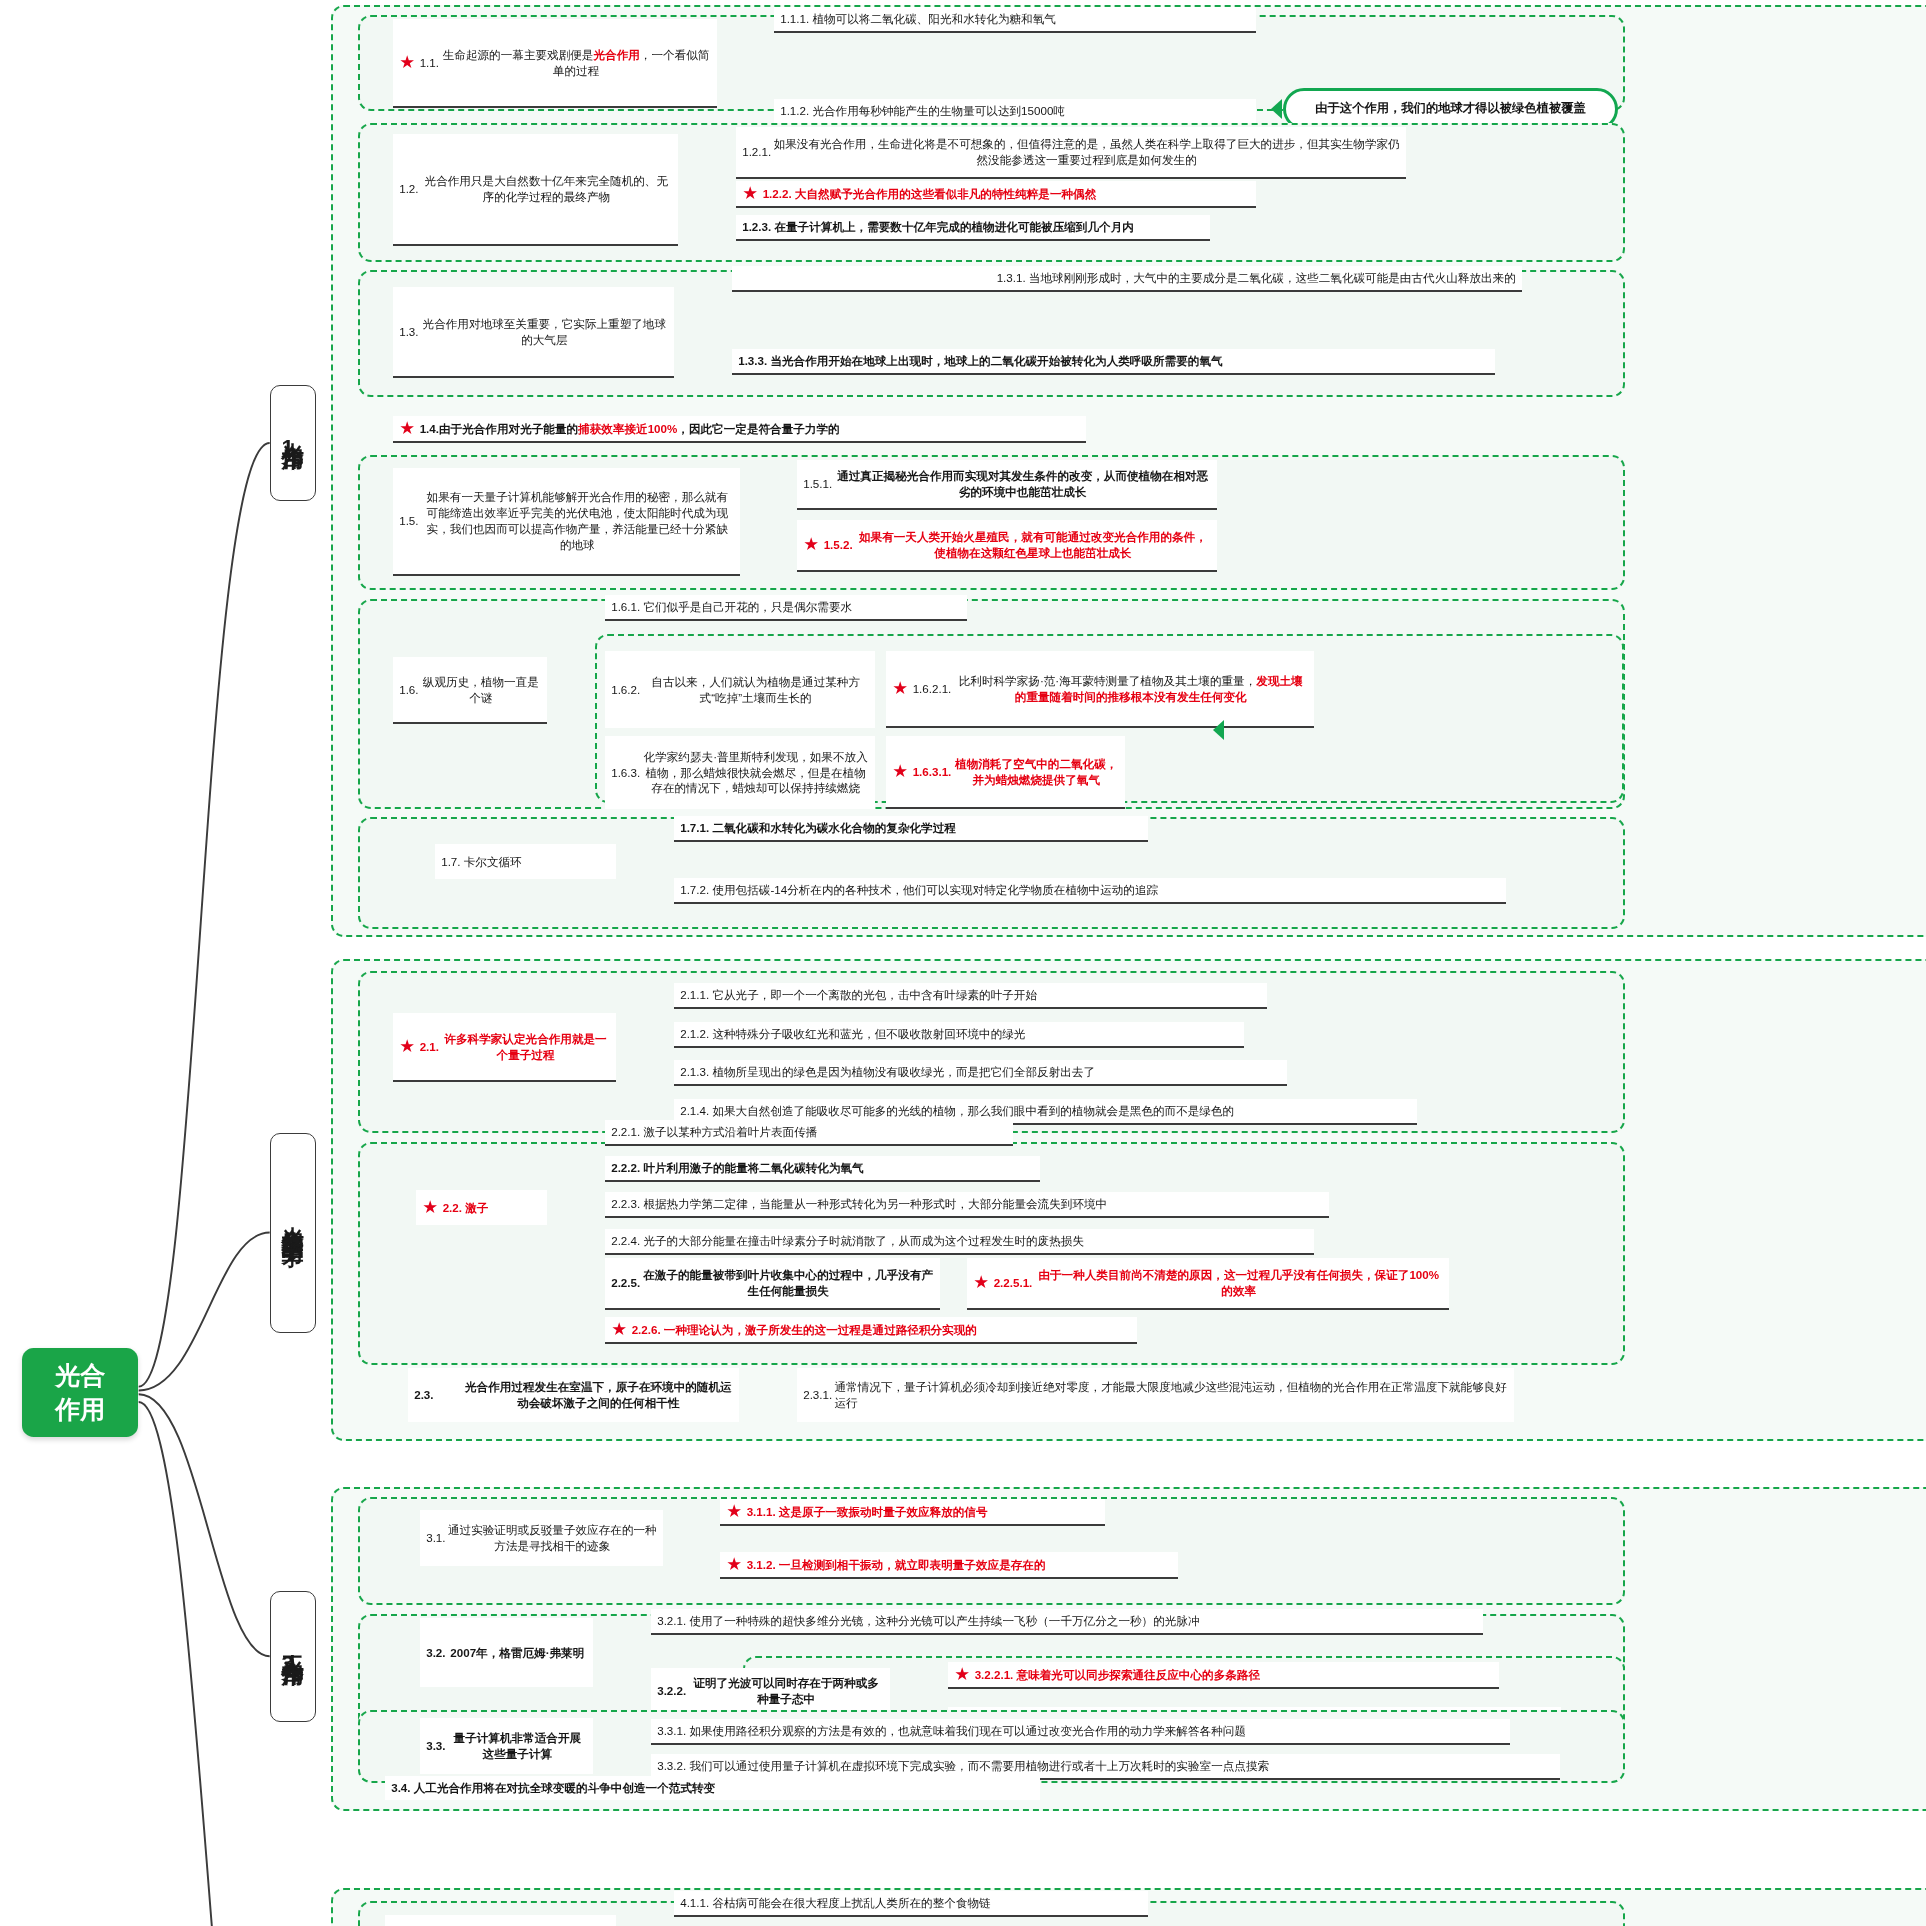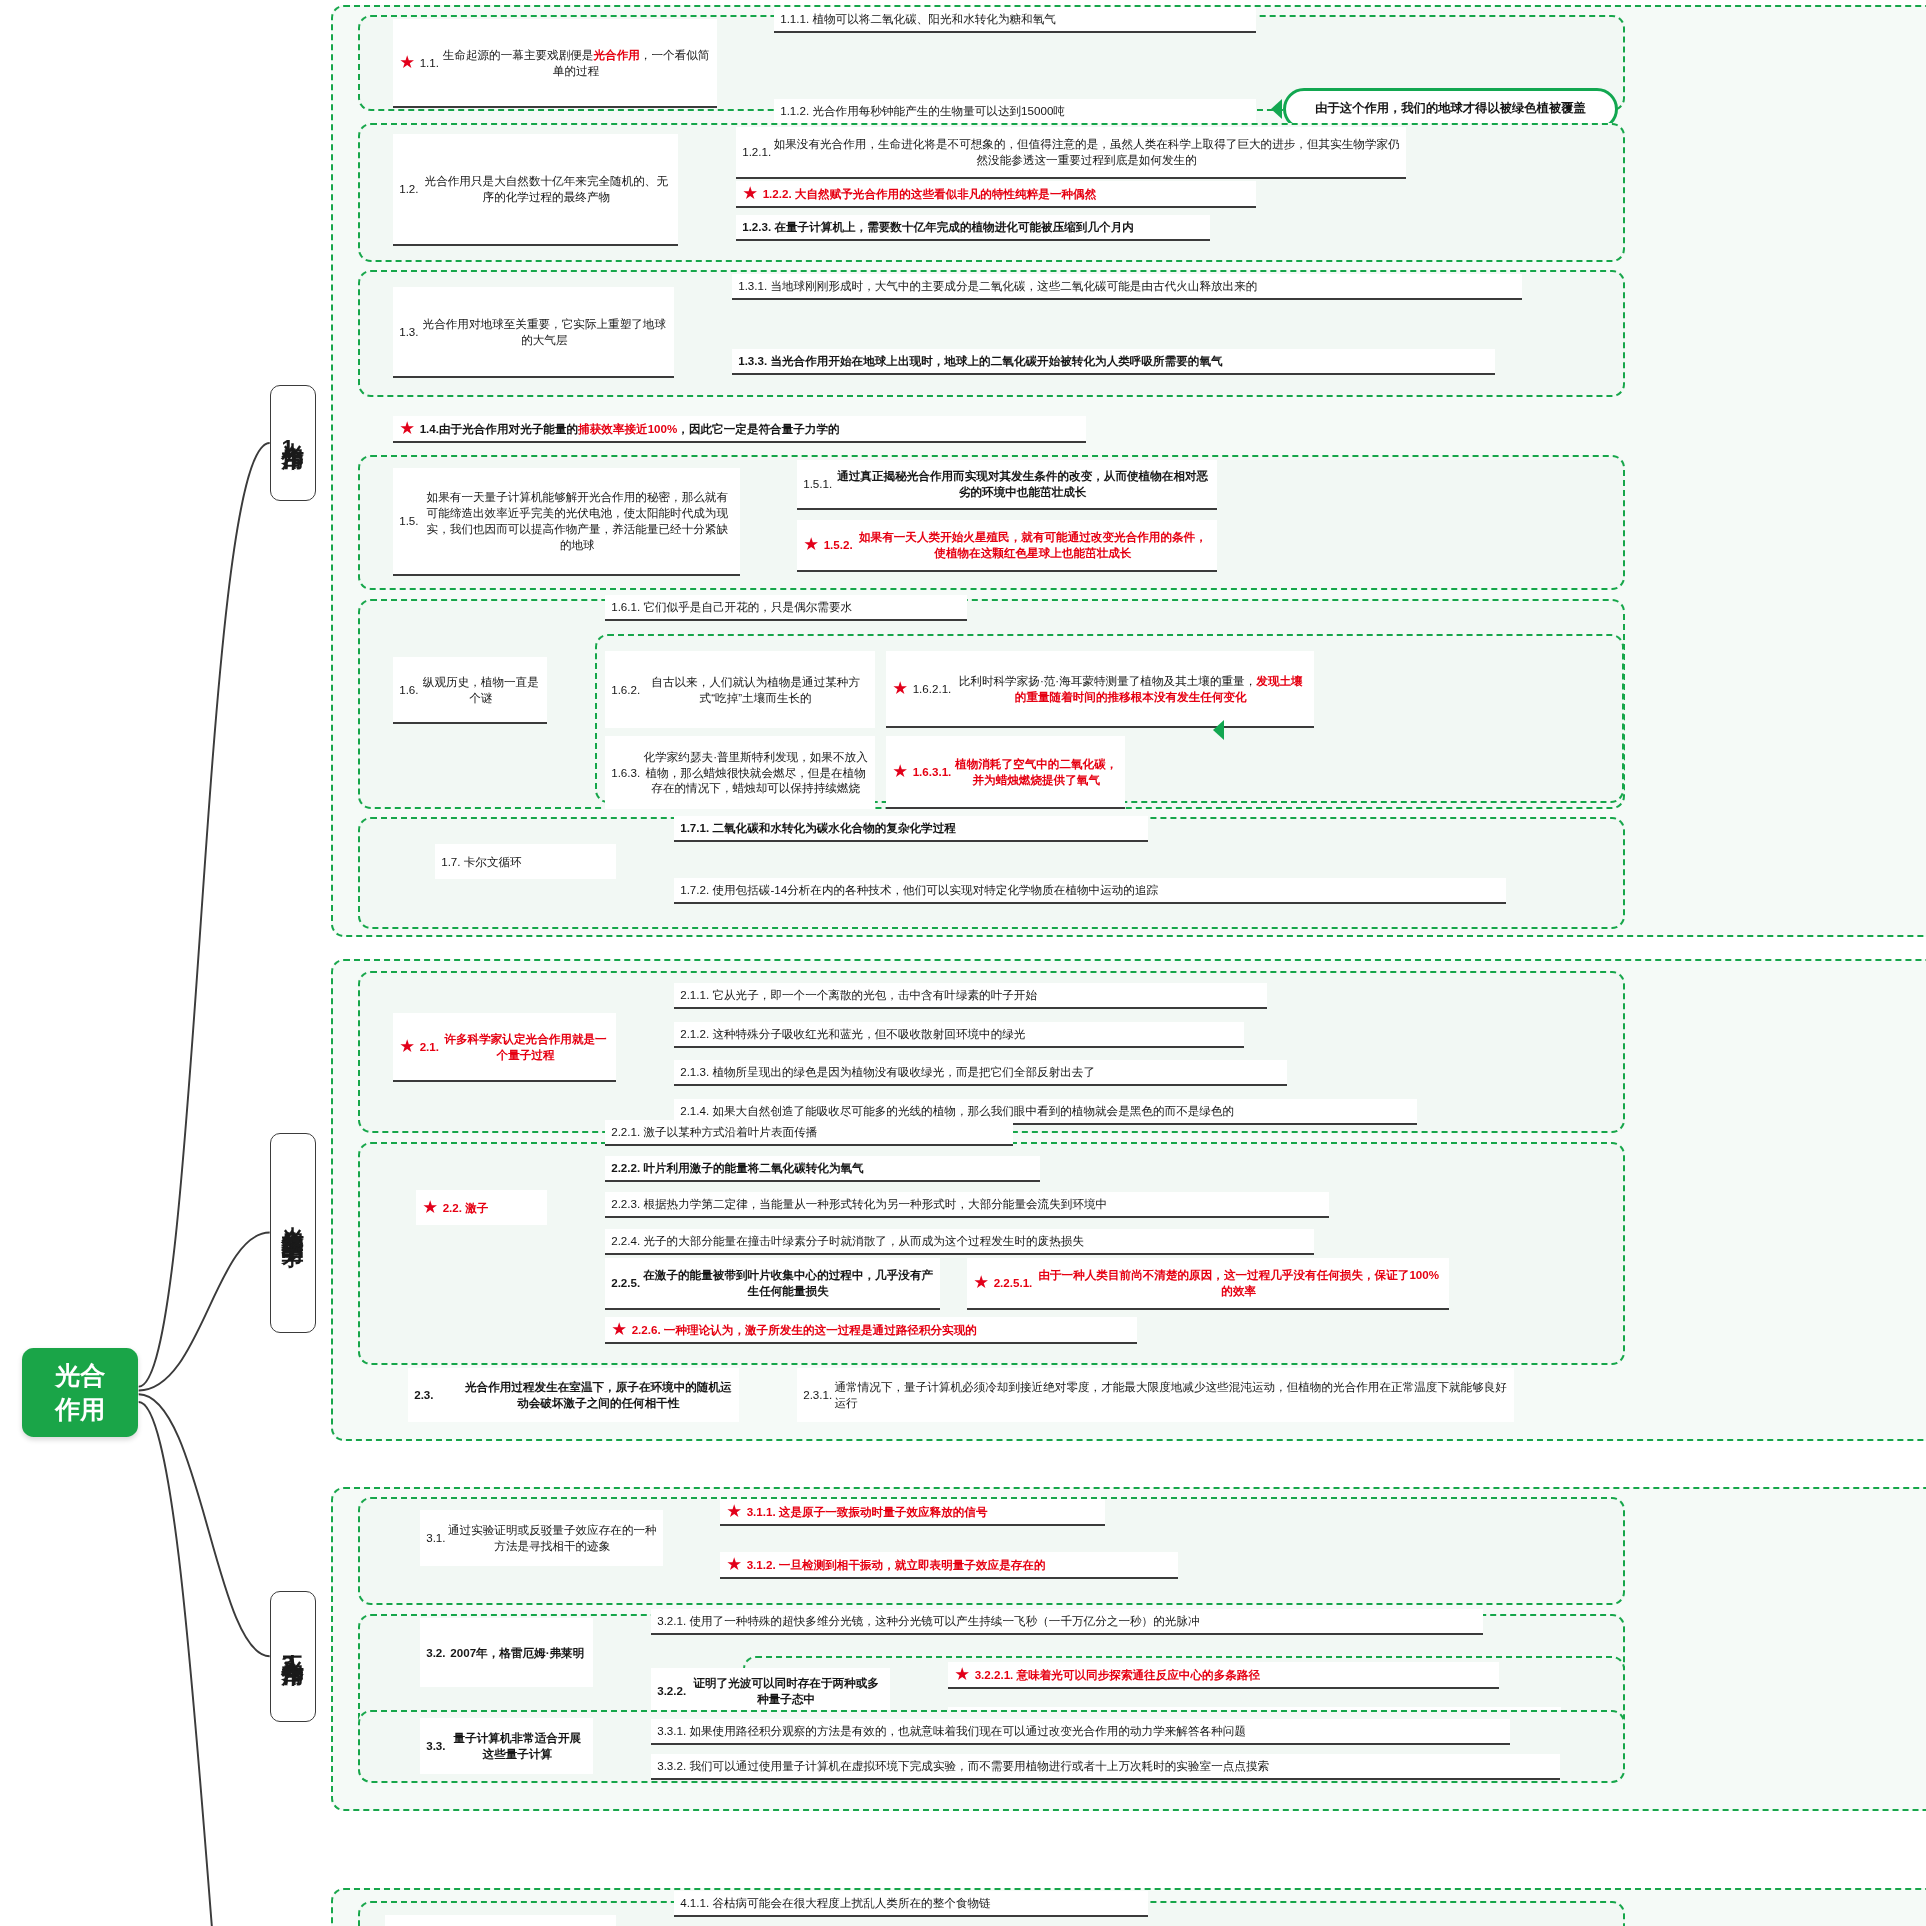--- a/index.html
+++ b/index.html
@@ -325,21 +325,21 @@
     <span class="txt">1.2.3. 在量子计算机上，需要数十亿年完成的植物进化可能被压缩到几个月内</span>
   </div>
 
   <div class="frame lvl2" style="left:358px; top:270px; width:1267px; height:127px;"></div>
 
   <div class="node wrap" style="left:393px; top:287px; width:281px; height:91px;">
     <span class="num">1.3.</span>
     <span class="txt">光合作用对地球至关重要，它实际上重塑了地球的大气层</span>
   </div>
 
-  <div class="node" style="left:732px; top:274px; width:790px;">
+  <div class="node" style="left:732px; top:266px; width:790px;justify-content:flex-end;">
     <span class="txt">1.3.1. 当地球刚刚形成时，大气中的主要成分是二氧化碳，这些二氧化碳可能是由古代火山释放出来的</span>
   </div>
   <div class="node b" style="left:732px; top:349px; width:763px;">
     <span class="txt">1.3.3. 当光合作用开始在地球上出现时，地球上的二氧化碳开始被转化为人类呼吸所需要的氧气</span>
   </div>
 
   <div class="node b" style="left:393px; top:416px; width:693px;">
     <span class="star">★</span>
     <span class="num">1.4.</span>
     <span class="txt">
@@ -542,20 +542,23 @@
     <span class="num">3.3.</span>
     <span class="txt">量子计算机非常适合开展这些量子计算</span>
   </div>
   <div class="node" style="left:651px; top:1719px; width:859px;">
     <span class="txt">3.3.1. 如果使用路径积分观察的方法是有效的，也就意味着我们现在可以通过改变光合作用的动力学来解答各种问题</span>
   </div>
   <div class="node" style="left:651px; top:1754px; width:909px;">
     <span class="txt">3.3.2. 我们可以通过使用量子计算机在虚拟环境下完成实验，而不需要用植物进行或者十上万次耗时的实验室一点点摸索</span>
   </div>
 
+  <div class="node b nounder" style="left:385px; top:1776px; width:655px;">
+    <span class="txt">3.4. 人工光合作用将在对抗全球变暖的斗争中创造一个范式转变</span>
+  </div>
 
   <div class="frame" style="left:331px; top:1888px; width:1710px; height:882px;"></div>
 
   <div class="frame lvl2" style="left:358px; top:1901px; width:1267px; height:112px;"></div>
 
   <div class="node wrap b nounder" style="left:385px; top:1915px; width:231px; height:58px;">
     
     
   </div>
 

